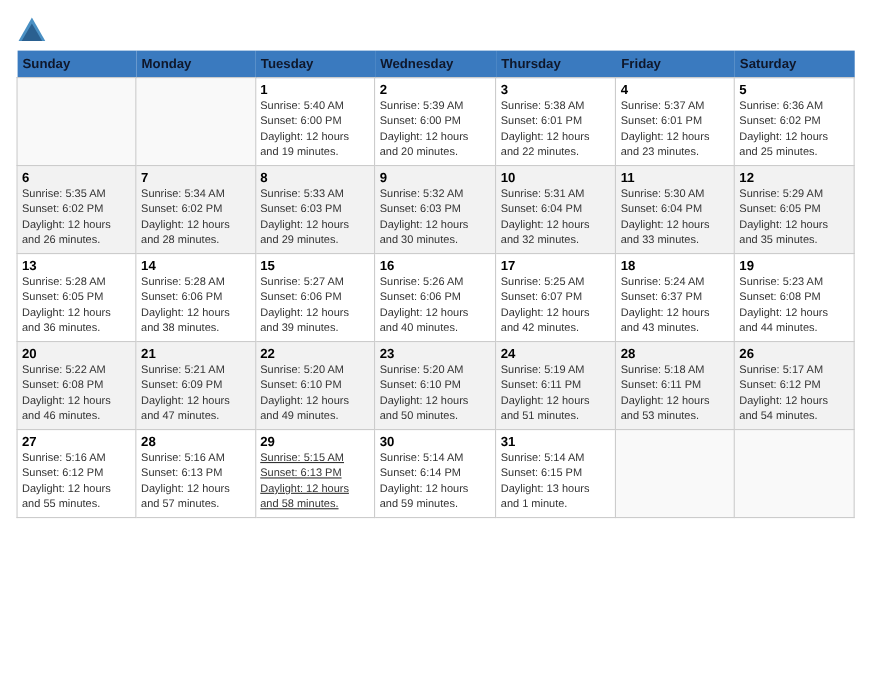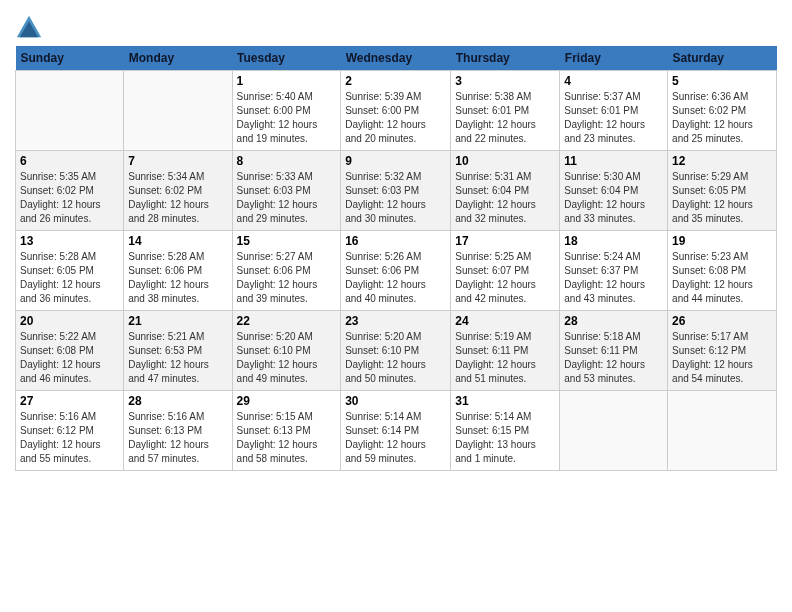--- a/index.html
+++ b/index.html
@@ -277,21 +277,21 @@
           <td>
             <span class="day-num">20</span>
             <div class="day-info" style="white-space: pre-line;">Sunrise: 5:22 AM
 Sunset: 6:08 PM
 Daylight: 12 hours
 and 46 minutes.</div>
           </td>
           <td>
             <span class="day-num">21</span>
             <div class="day-info" style="white-space: pre-line;">Sunrise: 5:21 AM
-Sunset: 6:53 PM
+Sunset: 6:09 PM
 Daylight: 12 hours
 and 47 minutes.</div>
           </td>
           <td>
             <span class="day-num">22</span>
             <div class="day-info" style="white-space: pre-line;">Sunrise: 5:20 AM
 Sunset: 6:10 PM
 Daylight: 12 hours
 and 49 minutes.</div>
           </td>
@@ -334,21 +334,21 @@
           </td>
           <td>
             <span class="day-num">28</span>
             <div class="day-info" style="white-space: pre-line;">Sunrise: 5:16 AM
 Sunset: 6:13 PM
 Daylight: 12 hours
 and 57 minutes.</div>
           </td>
           <td>
             <span class="day-num">29</span>
-            <div class="day-info" style="white-space: pre-line;">Sunrise: 5:15 AM
+            <div class="day-info" style="white-space: pre-line; text-decoration: underline;">Sunrise: 5:15 AM
 Sunset: 6:13 PM
 Daylight: 12 hours
 and 58 minutes.</div>
           </td>
           <td>
             <span class="day-num">30</span>
             <div class="day-info" style="white-space: pre-line;">Sunrise: 5:14 AM
 Sunset: 6:14 PM
 Daylight: 12 hours
 and 59 minutes.</div>

